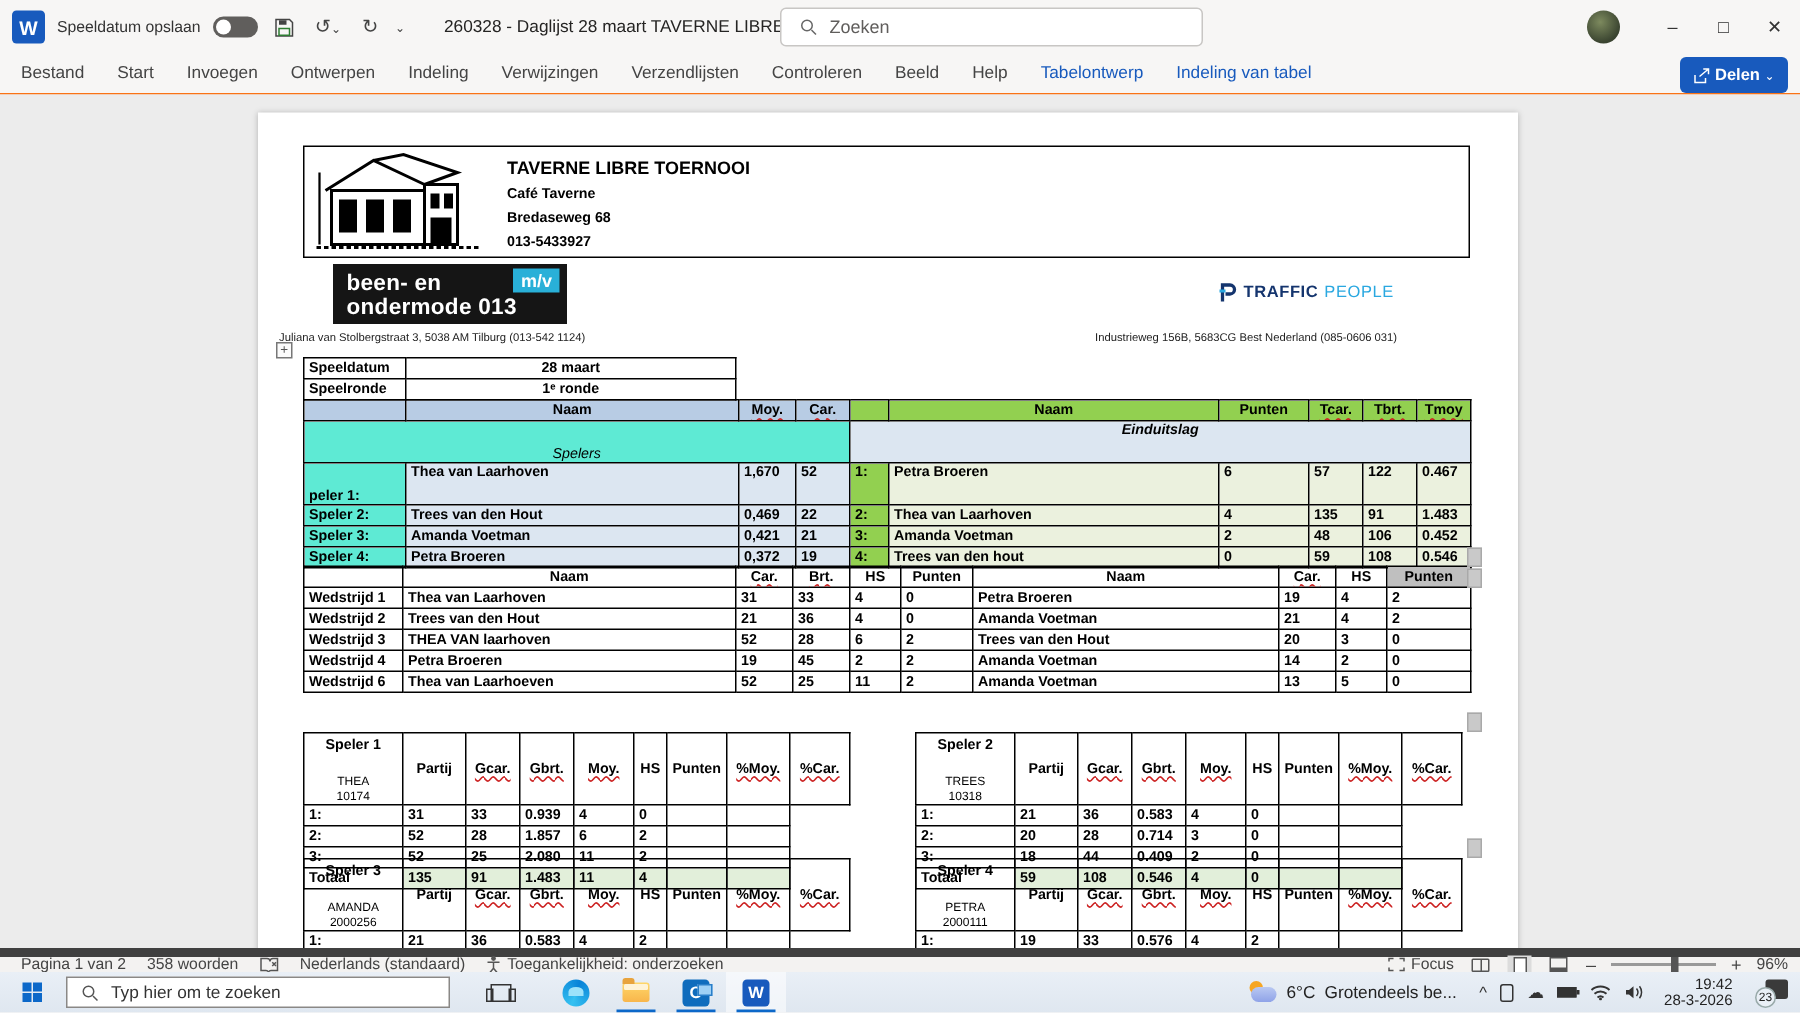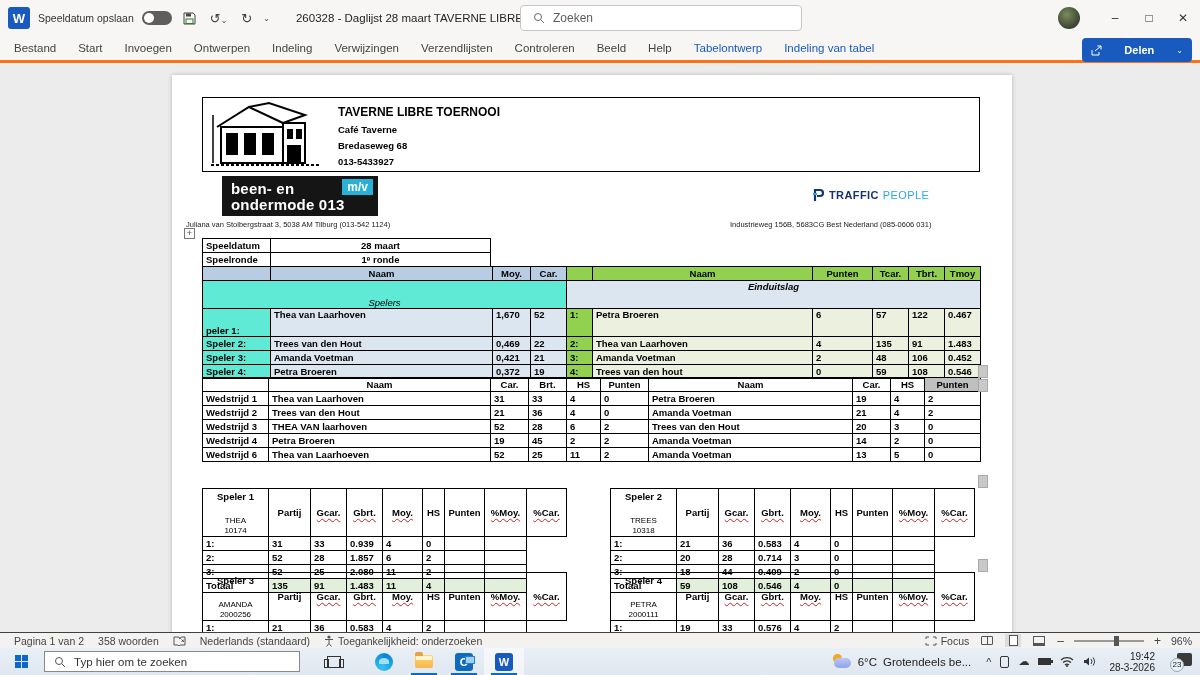--- a/index.html
+++ b/index.html
@@ -16,24 +16,24 @@
   .qat-icon { font-size:13px; color:#444; padding:0 3px; }
   .qat-chev { font-size:8px; color:#444; }
   .doc-title { font-size:11.5px; color:#252423; margin-left:18px; white-space:nowrap; }
   .doc-title .chev { font-size:9px; margin-left:6px; color:#555; }
   .tb-search { position:absolute; left:520px; top:5px; width:282px; height:26px; background:#fff; border:1px solid #c8c6c4; border-radius:4px; display:flex; align-items:center; gap:8px; padding-left:12px; font-size:12px; color:#605e5c; }
   .tb-right { position:absolute; right:0; top:0; height:36px; display:flex; align-items:center; }
   .avatar { width:22px; height:22px; border-radius:50%; background:radial-gradient(circle at 40% 35%, #7d8a5e, #3a4430 70%); margin-right:18px; }
   .winbtn { width:34px; height:36px; display:flex; align-items:center; justify-content:center; font-size:12px; color:#333; }
 
   
-  .menubar { position:absolute; left:0; top:36px; width:1200px; height:27px; background:#f7f6f5; border-bottom:3px solid #f97316; display:flex; align-items:center; padding-left:14px; gap:22px; }
+  .menubar { position:absolute; left:0; top:36px; width:1200px; height:27px; background:#f7f6f5; border-bottom:1px solid #f97316; display:flex; align-items:center; padding-left:14px; gap:22px; }
   .mtab { font-size:11.5px; color:#444; white-space:nowrap; }
   .mtab.ctx { color:#185abd; }
-  .share-btn { position:absolute; right:8px; top:2px; height:21px; background:#185abd; color:#fff; border-radius:4px; font-size:11px; display:flex; align-items:center; gap:22px; padding:12px 9px; font-weight:bold; }
+  .share-btn { position:absolute; right:8px; top:2px; height:21px; background:#185abd; color:#fff; border-radius:4px; font-size:11px; display:flex; align-items:center; gap:3px; padding:12px 9px; font-weight:bold; }
   .share-btn .chev { font-size:8px; font-weight:normal; }
 
   
   .docarea { position:absolute; left:0; top:63px; width:1200px; height:569px; background:#ececec; overflow:hidden; }
   .page { position:absolute; left:172px; top:12px; width:840px; height:620px; background:#fff; box-shadow:0 0 4px rgba(0,0,0,.25); overflow:hidden; }
   .page * { color:#000; }
 
   .hdr-box { position:absolute; left:30px; top:22px; width:778px; height:75px; border:1px solid #000; }
   .hdr-img { position:absolute; left:6px; top:3px; }
   .hdr-text { position:absolute; left:135px; top:7px; }
@@ -77,21 +77,21 @@
   .matches-tbl thead th.grey { background:#bfbfbf; }
 
   .card-tbl { position:absolute; width:364px; }
   .card-tbl .plabel { text-align:center; vertical-align:top; padding-top:2px; }
   .card-tbl .pname { font-size:8px; font-weight:normal; text-align:center; display:block; margin-top:14px; line-height:10px; }
   .card-tbl tfoot td { background:#e2efda; }
   .card-tbl tfoot td:first-child { background:#fff; }
   .handle-sq { position:absolute; width:10px; height:13px; background:#c9c9c9; border:1px solid #a9a9a9; }
 
   
-  .statusbar { position:absolute; left:0; top:632px; width:1200px; height:16px; background:#f3f2f1; border-top:1px solid #404040; display:flex; align-items:center; font-size:10.5px; color:#444; }
+  .statusbar { position:absolute; left:0; top:632px; width:1200px; height:16px; background:#f3f2f1; border-top:6px solid #404040; display:flex; align-items:center; font-size:10.5px; color:#444; }
   .sb-item { margin-left:14px; white-space:nowrap; display:flex; align-items:center; gap:4px; }
   .sb-right { position:absolute; right:8px; display:flex; align-items:center; gap:10px; }
   .sb-viewicon { width:16px; height:13px; display:flex; align-items:center; justify-content:center; }
   .sb-viewicon .pg { width:9px; height:11px; border:1px solid #555; background:#fff; }
   .sb-viewicon.active { background:#dcdcdc; }
   .sb-viewicon .book { width:12px; height:9px; border:1px solid #555; border-radius:1px; position:relative; }
   .sb-viewicon .book:after { content:""; position:absolute; left:5px; top:0; width:1px; height:8px; background:#555; }
   .sb-viewicon .web { width:12px; height:10px; border:1px solid #555; border-bottom-width:3px; }
   .zoom-track { width:70px; height:2px; background:#999; position:relative; }
   .zoom-thumb { position:absolute; left:40px; top:-4px; width:5px; height:10px; background:#555; }

